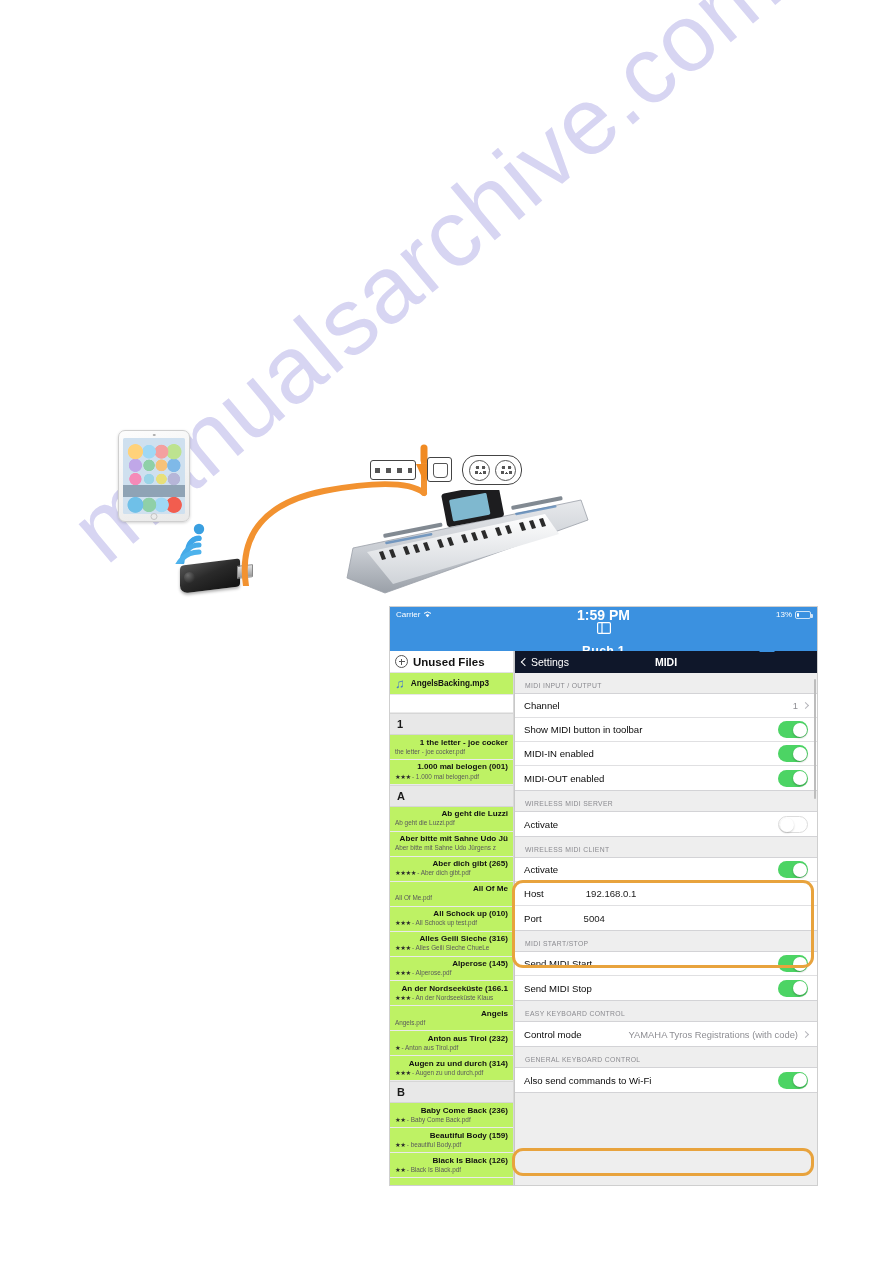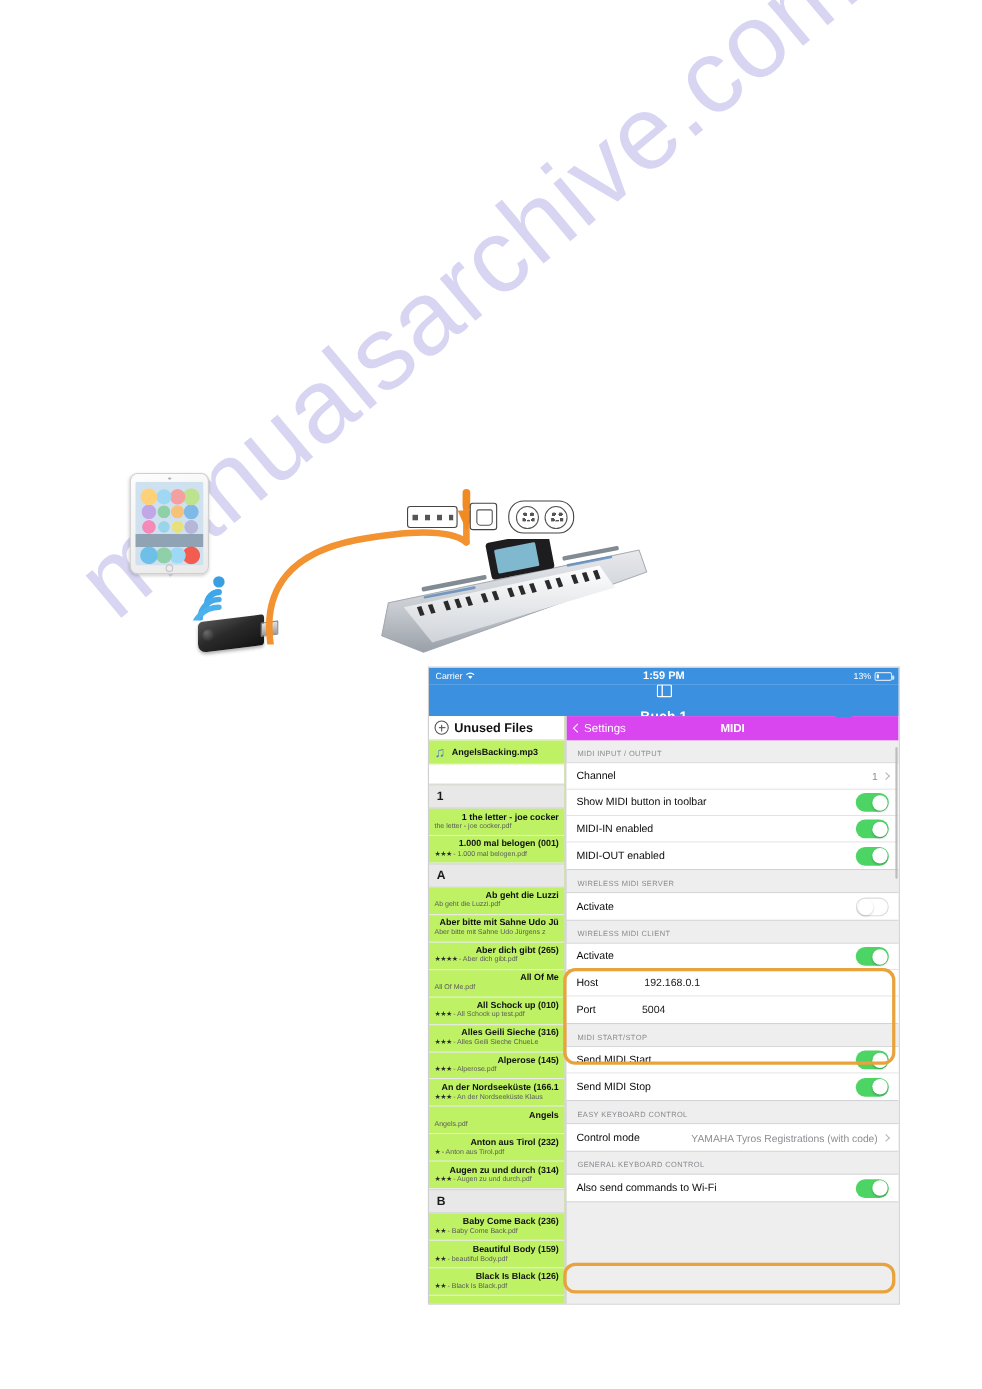--- a/index.html
+++ b/index.html
@@ -176,21 +176,21 @@
     background: #3b91e0;
     color: #ffffff;
     font-size: 8px;
     display: flex; align-items: center;
     padding: 0 6px;
     position: relative;
   }
   .sb-left { display: flex; align-items: center; gap: 3px; }
   .sb-center {
     position: absolute; left: 0; right: 0; text-align: center;
-    font-size: 10px; font-weight: bold;
+    font-size: 14px; font-weight: bold;
   }
   .sb-right {
     margin-left: auto; display: flex; align-items: center; gap: 3px;
     position: relative; z-index: 2;
   }
   .batt {
     width: 16px; height: 8px; border: 1px solid #cfe4f8;
     border-radius: 2px; position: relative;
   }
   .batt:after {
@@ -280,21 +280,21 @@
   }
   .pop-arrow {
     position: absolute; top: -7px; left: 244px;
     width: 0; height: 0;
     border-left: 8px solid transparent;
     border-right: 8px solid transparent;
     border-bottom: 8px solid #3b91e0;
     z-index: 4;
   }
   .nav {
-    height: 22px; background: #d946ef; color: #fff;
+    height: 22px; background: #0f172a; color: #fff;
     display: flex; align-items: center; position: relative;
     padding: 0 7px;
   }
   .nav-back { display: flex; align-items: center; font-size: 10.5px; gap: 1px; }
   .chev-left {
     width: 6px; height: 6px; border-left: 1.8px solid #fff;
     border-bottom: 1.8px solid #fff; transform: rotate(45deg);
     margin-right: 2px;
   }
   .nav-title {

